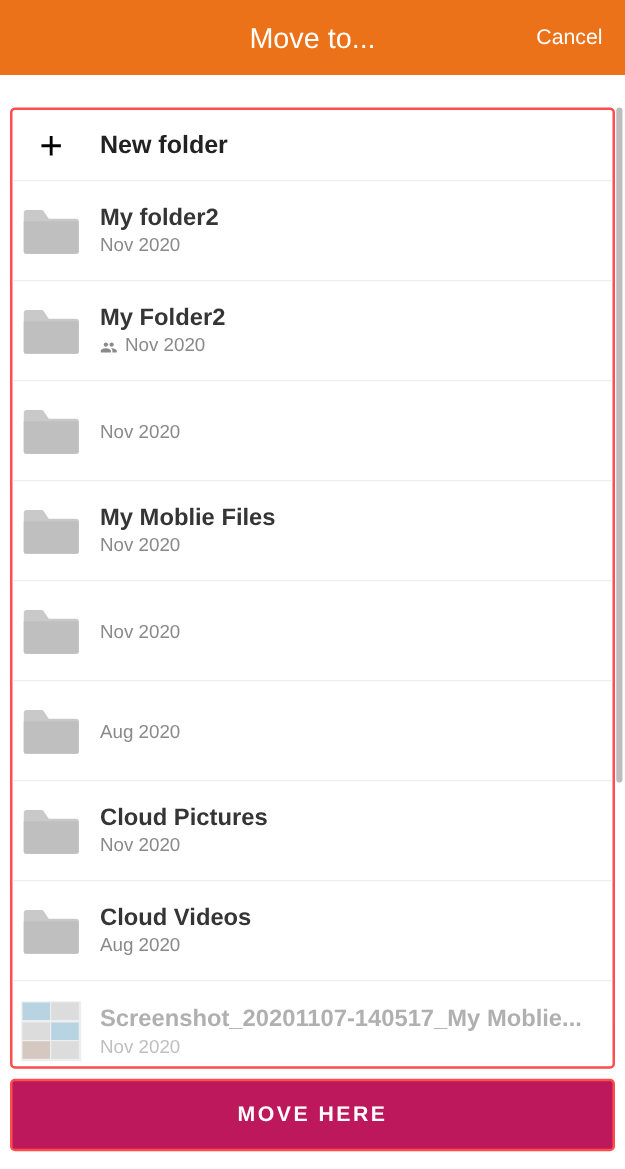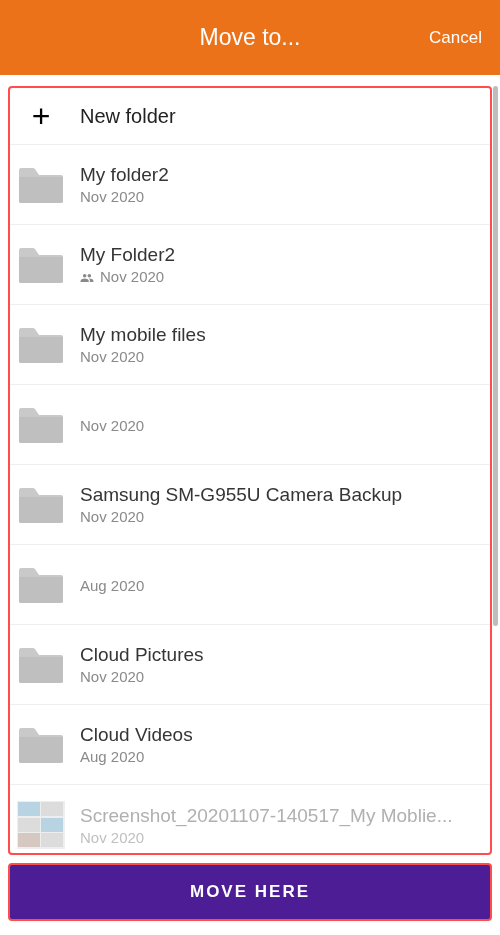--- a/index.html
+++ b/index.html
@@ -1,40 +1,40 @@
 <!DOCTYPE html>
 <html><head>
   <meta charset="utf-8">
   <style>
     * { box-sizing: border-box; margin: 0; padding: 0; }
     body { font-family: -apple-system, BlinkMacSystemFont, "Segoe UI", sans-serif; width: 500px; height: 935px; overflow: hidden; background: #fff; position: relative; }
-    .header { background: #ec7219; height: 75px; display: flex; align-items: center; justify-content: center; position: relative; }
+    .header { background: #ec7219; height: 60px; display: flex; align-items: center; justify-content: center; position: relative; }
     .header-title { color: #fff; font-size: 23px; font-weight: 300; }
     .header-cancel { position: absolute; right: 18px; color: #fff; font-size: 17px; font-weight: 300; }
     .content { position: absolute; top: 78px; left: 0; right: 0; bottom: 0; }
     .highlight-box { position: absolute; top: 8px; left: 8px; right: 8px; bottom: 80px; border: 2px solid #ff4c4c; border-radius: 4px; }
     .scroll-track { position: absolute; right: 2px; top: 8px; width: 5px; height: 540px; background: #bdbdbd; border-radius: 3px; }
     .list { position: absolute; top: 10px; left: 10px; right: 10px; bottom: 82px; overflow: hidden; }
     .row { display: flex; align-items: center; padding: 10px 20px 10px 2px; border-bottom: 1px solid #eee; min-height: 80px; }
     .row.new-folder { min-height: 56px; padding: 12px 6px 12px 2px; }
     .icon-wrap { width: 58px; display: flex; justify-content: center; align-items: center; flex-shrink: 0; }
     .plus { font-size: 32px; font-weight: 300; color: #000; line-height: 1; }
     .folder-svg { width: 48px; height: 40px; }
     .thumb { width: 48px; height: 48px; background: #eee; display: flex; flex-wrap: wrap; gap:1px; padding:1px;}
     .thumb div { background:#ccc; flex: 0 0 22px; height:14px;}
     .thumb .a{background:#b8d4e3;}
     .thumb .b{background:#dcdcdc;}
     .thumb .c{background:#d4c8c0;}
     .info { flex: 1; padding-left: 10px; display: flex; flex-direction: column; justify-content: center; min-width: 0; }
-    .name { font-size: 19px; color: #353535; font-weight: 400; white-space: nowrap; overflow: hidden; text-overflow: ellipsis; }
+    .name { font-size: 19px; color: #353535; font-weight: 700; white-space: nowrap; overflow: hidden; text-overflow: ellipsis; }
     .new-folder .name { font-size: 20px; color: #222; }
     .date-line { display: flex; align-items: flex-end; gap: 6px; margin-top: 2px; }
     .date { font-size: 15px; color: #8a8a8a; font-weight: 300; }
     .share-icon { width: 14px; height: 14px; }
-    .move-btn { position: absolute; left: 8px; right: 8px; bottom: 14px; height: 58px; background: #4c1d95; border: 2px solid #ff4c4c; border-radius: 4px; display: flex; align-items: center; justify-content: center; color: #fff; font-size: 17px; font-weight: 600; letter-spacing: 2px; }
+    .move-btn { position: absolute; left: 8px; right: 8px; bottom: 14px; height: 58px; background: #be185d; border: 2px solid #ff4c4c; border-radius: 4px; display: flex; align-items: center; justify-content: center; color: #fff; font-size: 17px; font-weight: 600; letter-spacing: 2px; }
     .faded .name { color: #b0b0b0; }
     .faded .date { color: #c0c0c0; }
   </style>
 </head>
 <body>
 
 <div class="header">
   <span class="header-title">Move to...</span>
   <span class="header-cancel">Cancel</span>
 </div>
@@ -88,50 +88,49 @@
     </div>
 
     <div class="row">
       <div class="icon-wrap">
           <svg class="folder-svg" viewBox="0 0 48 40">
             <path fill="#c9c9c9" d="M2 6 L2 36 Q2 38 4 38 L44 38 Q46 38 46 36 L46 12 Q46 10 44 10 L22 10 L18 4 Q17 3 16 3 L4 3 Q2 3 2 6 Z"></path>
             <path fill="#bfbfbf" d="M2 12 L46 12 L46 36 Q46 38 44 38 L4 38 Q2 38 2 36 Z"></path>
           </svg>
         </div>
       <div class="info">
-          <span class="name">My mobile files</span>
-          <div class="date-line">
-            <span class="date">Nov 2020</span>
-          </div>
-        </div>
-    </div>
-
-    <div class="row">
-      <div class="icon-wrap">
-          <svg class="folder-svg" viewBox="0 0 48 40">
-            <path fill="#c9c9c9" d="M2 6 L2 36 Q2 38 4 38 L44 38 Q46 38 46 36 L46 12 Q46 10 44 10 L22 10 L18 4 Q17 3 16 3 L4 3 Q2 3 2 6 Z"></path>
-            <path fill="#bfbfbf" d="M2 12 L46 12 L46 36 Q46 38 44 38 L4 38 Q2 38 2 36 Z"></path>
-          </svg>
-        </div>
-      <div class="info">
-          <div class="date-line">
-            <span class="date">Nov 2020</span>
-          </div>
-        </div>
-    </div>
-
-    <div class="row">
-      <div class="icon-wrap">
-          <svg class="folder-svg" viewBox="0 0 48 40">
-            <path fill="#c9c9c9" d="M2 6 L2 36 Q2 38 4 38 L44 38 Q46 38 46 36 L46 12 Q46 10 44 10 L22 10 L18 4 Q17 3 16 3 L4 3 Q2 3 2 6 Z"></path>
-            <path fill="#bfbfbf" d="M2 12 L46 12 L46 36 Q46 38 44 38 L4 38 Q2 38 2 36 Z"></path>
-          </svg>
-        </div>
-      <div class="info">
-          <span class="name">Samsung SM-G955U Camera Backup</span>
+          <div class="date-line">
+            <span class="date">Nov 2020</span>
+          </div>
+        </div>
+    </div>
+
+    <div class="row">
+      <div class="icon-wrap">
+          <svg class="folder-svg" viewBox="0 0 48 40">
+            <path fill="#c9c9c9" d="M2 6 L2 36 Q2 38 4 38 L44 38 Q46 38 46 36 L46 12 Q46 10 44 10 L22 10 L18 4 Q17 3 16 3 L4 3 Q2 3 2 6 Z"></path>
+            <path fill="#bfbfbf" d="M2 12 L46 12 L46 36 Q46 38 44 38 L4 38 Q2 38 2 36 Z"></path>
+          </svg>
+        </div>
+      <div class="info">
+          <span class="name">My Moblie Files</span>
+          <div class="date-line">
+            <span class="date">Nov 2020</span>
+          </div>
+        </div>
+    </div>
+
+    <div class="row">
+      <div class="icon-wrap">
+          <svg class="folder-svg" viewBox="0 0 48 40">
+            <path fill="#c9c9c9" d="M2 6 L2 36 Q2 38 4 38 L44 38 Q46 38 46 36 L46 12 Q46 10 44 10 L22 10 L18 4 Q17 3 16 3 L4 3 Q2 3 2 6 Z"></path>
+            <path fill="#bfbfbf" d="M2 12 L46 12 L46 36 Q46 38 44 38 L4 38 Q2 38 2 36 Z"></path>
+          </svg>
+        </div>
+      <div class="info">
           <div class="date-line">
             <span class="date">Nov 2020</span>
           </div>
         </div>
     </div>
 
     <div class="row">
       <div class="icon-wrap">
           <svg class="folder-svg" viewBox="0 0 48 40">
             <path fill="#c9c9c9" d="M2 6 L2 36 Q2 38 4 38 L44 38 Q46 38 46 36 L46 12 Q46 10 44 10 L22 10 L18 4 Q17 3 16 3 L4 3 Q2 3 2 6 Z"></path>

